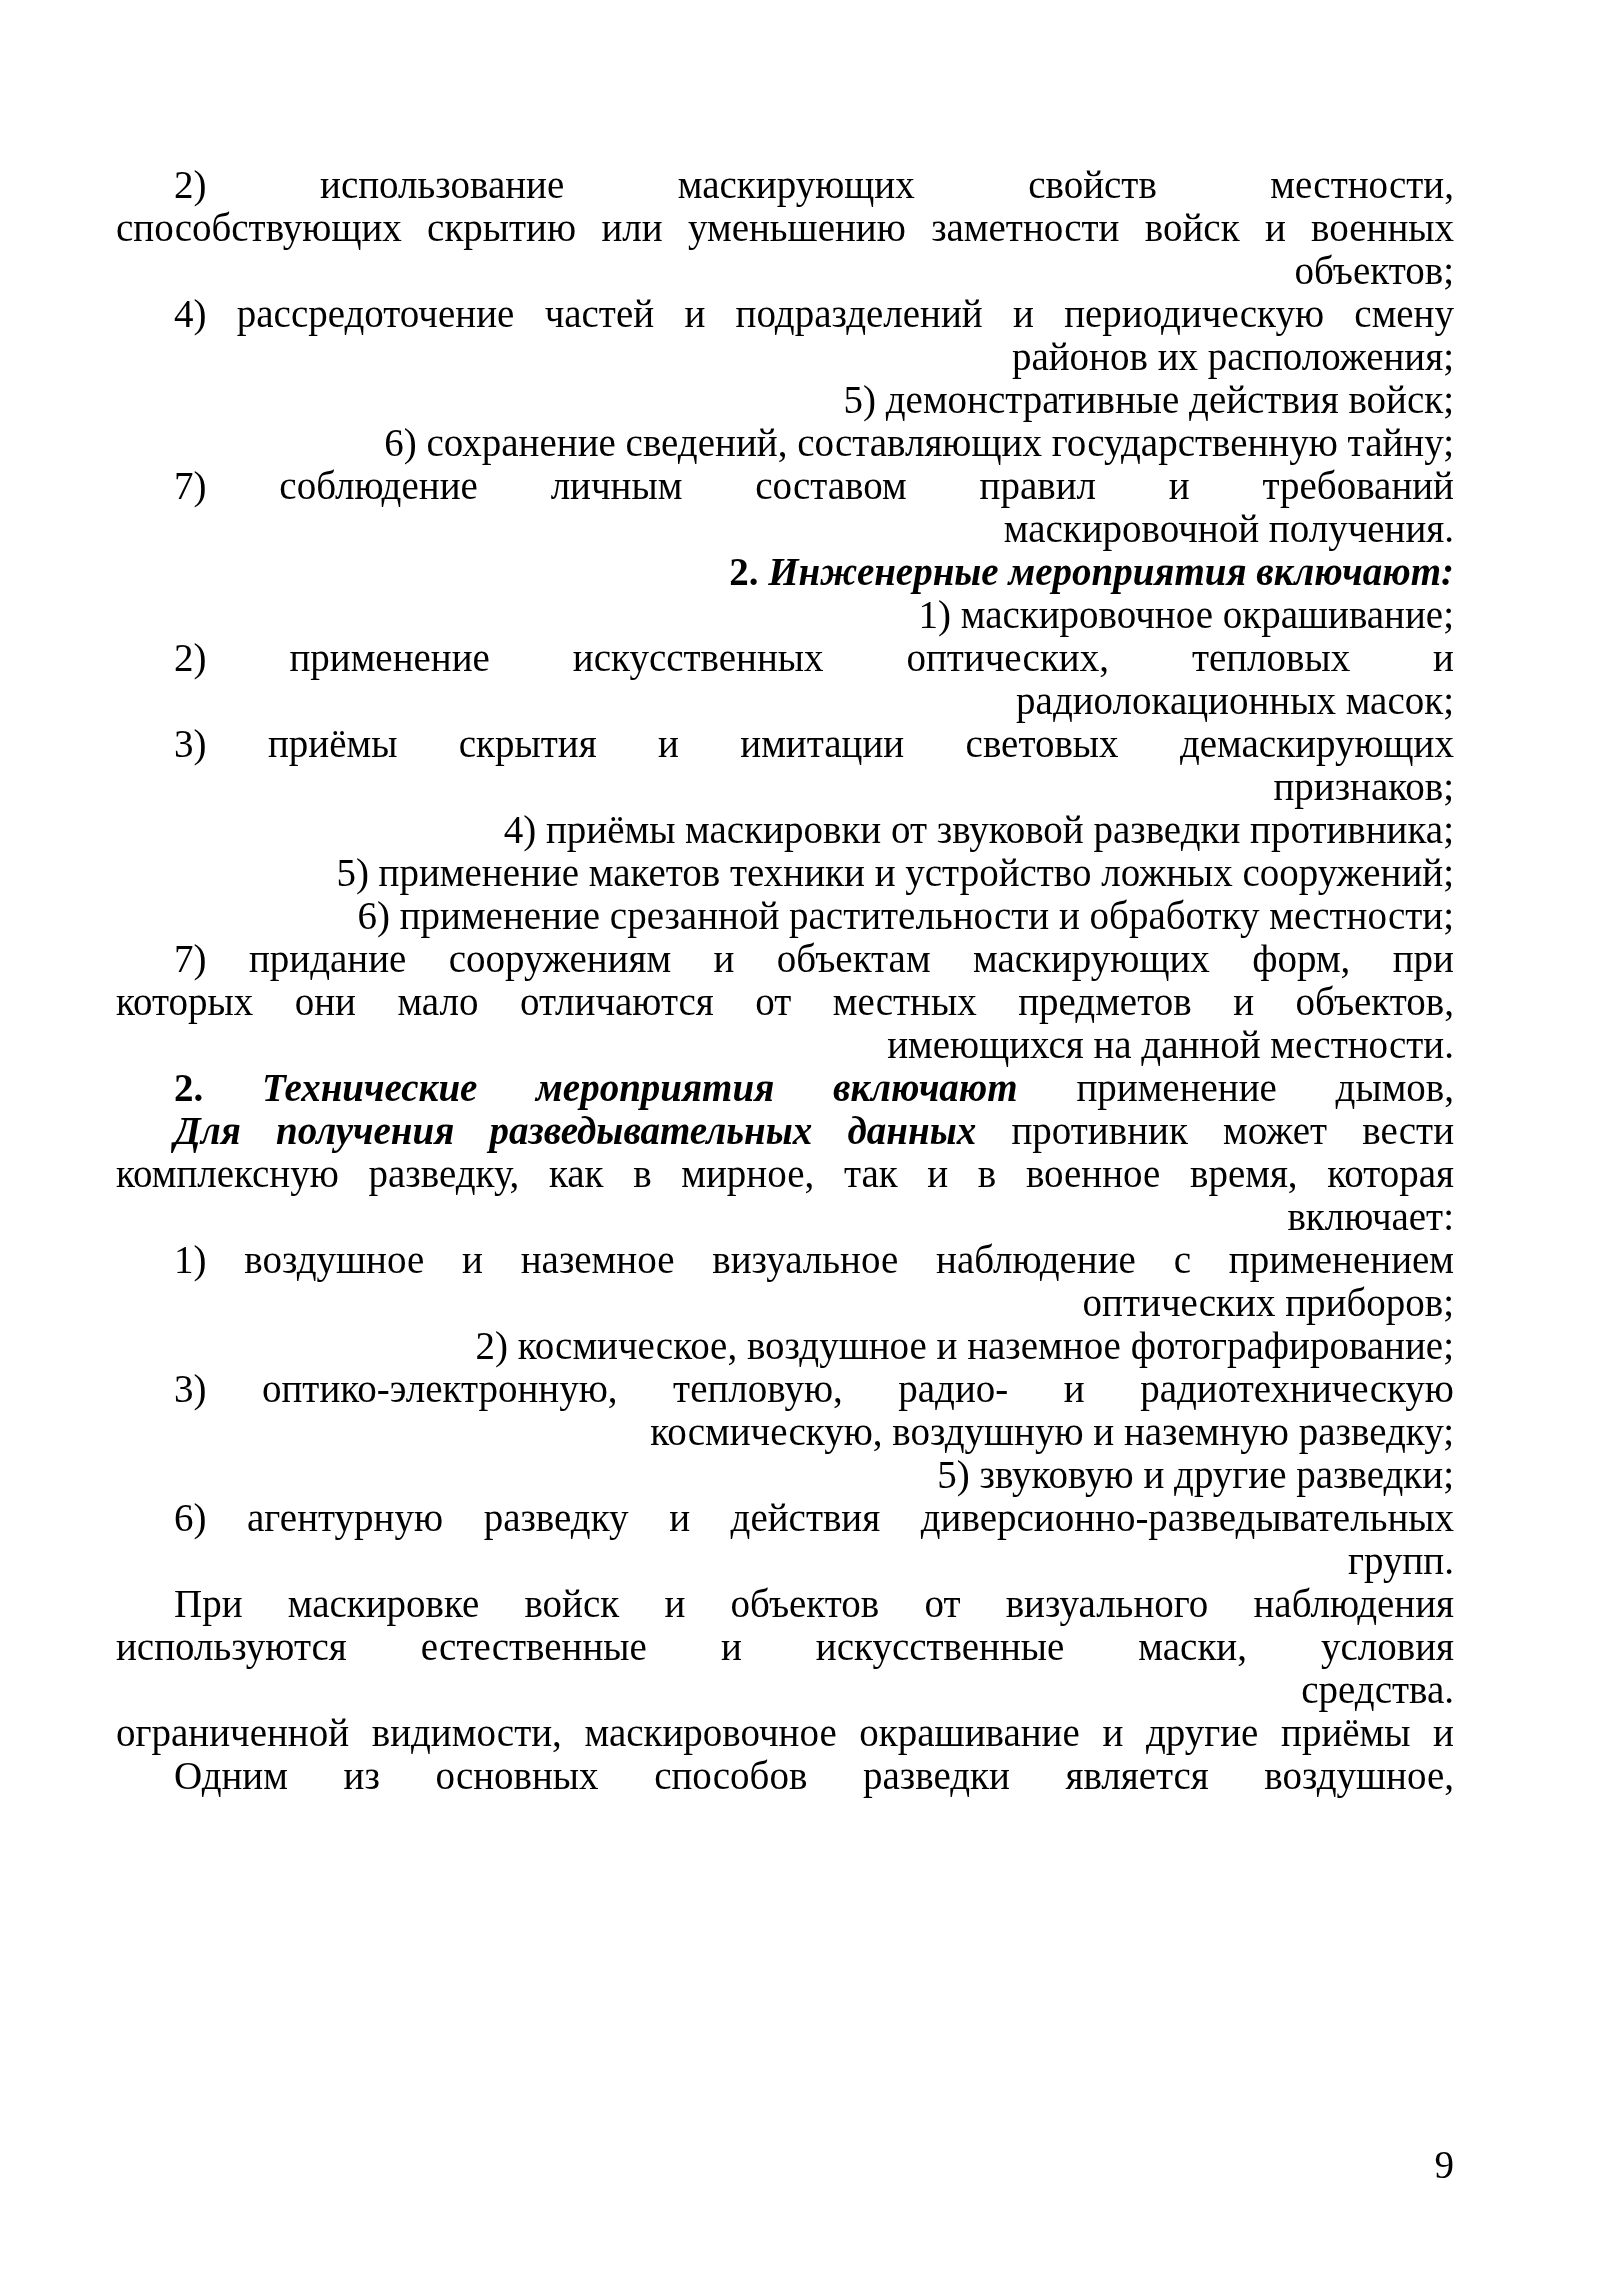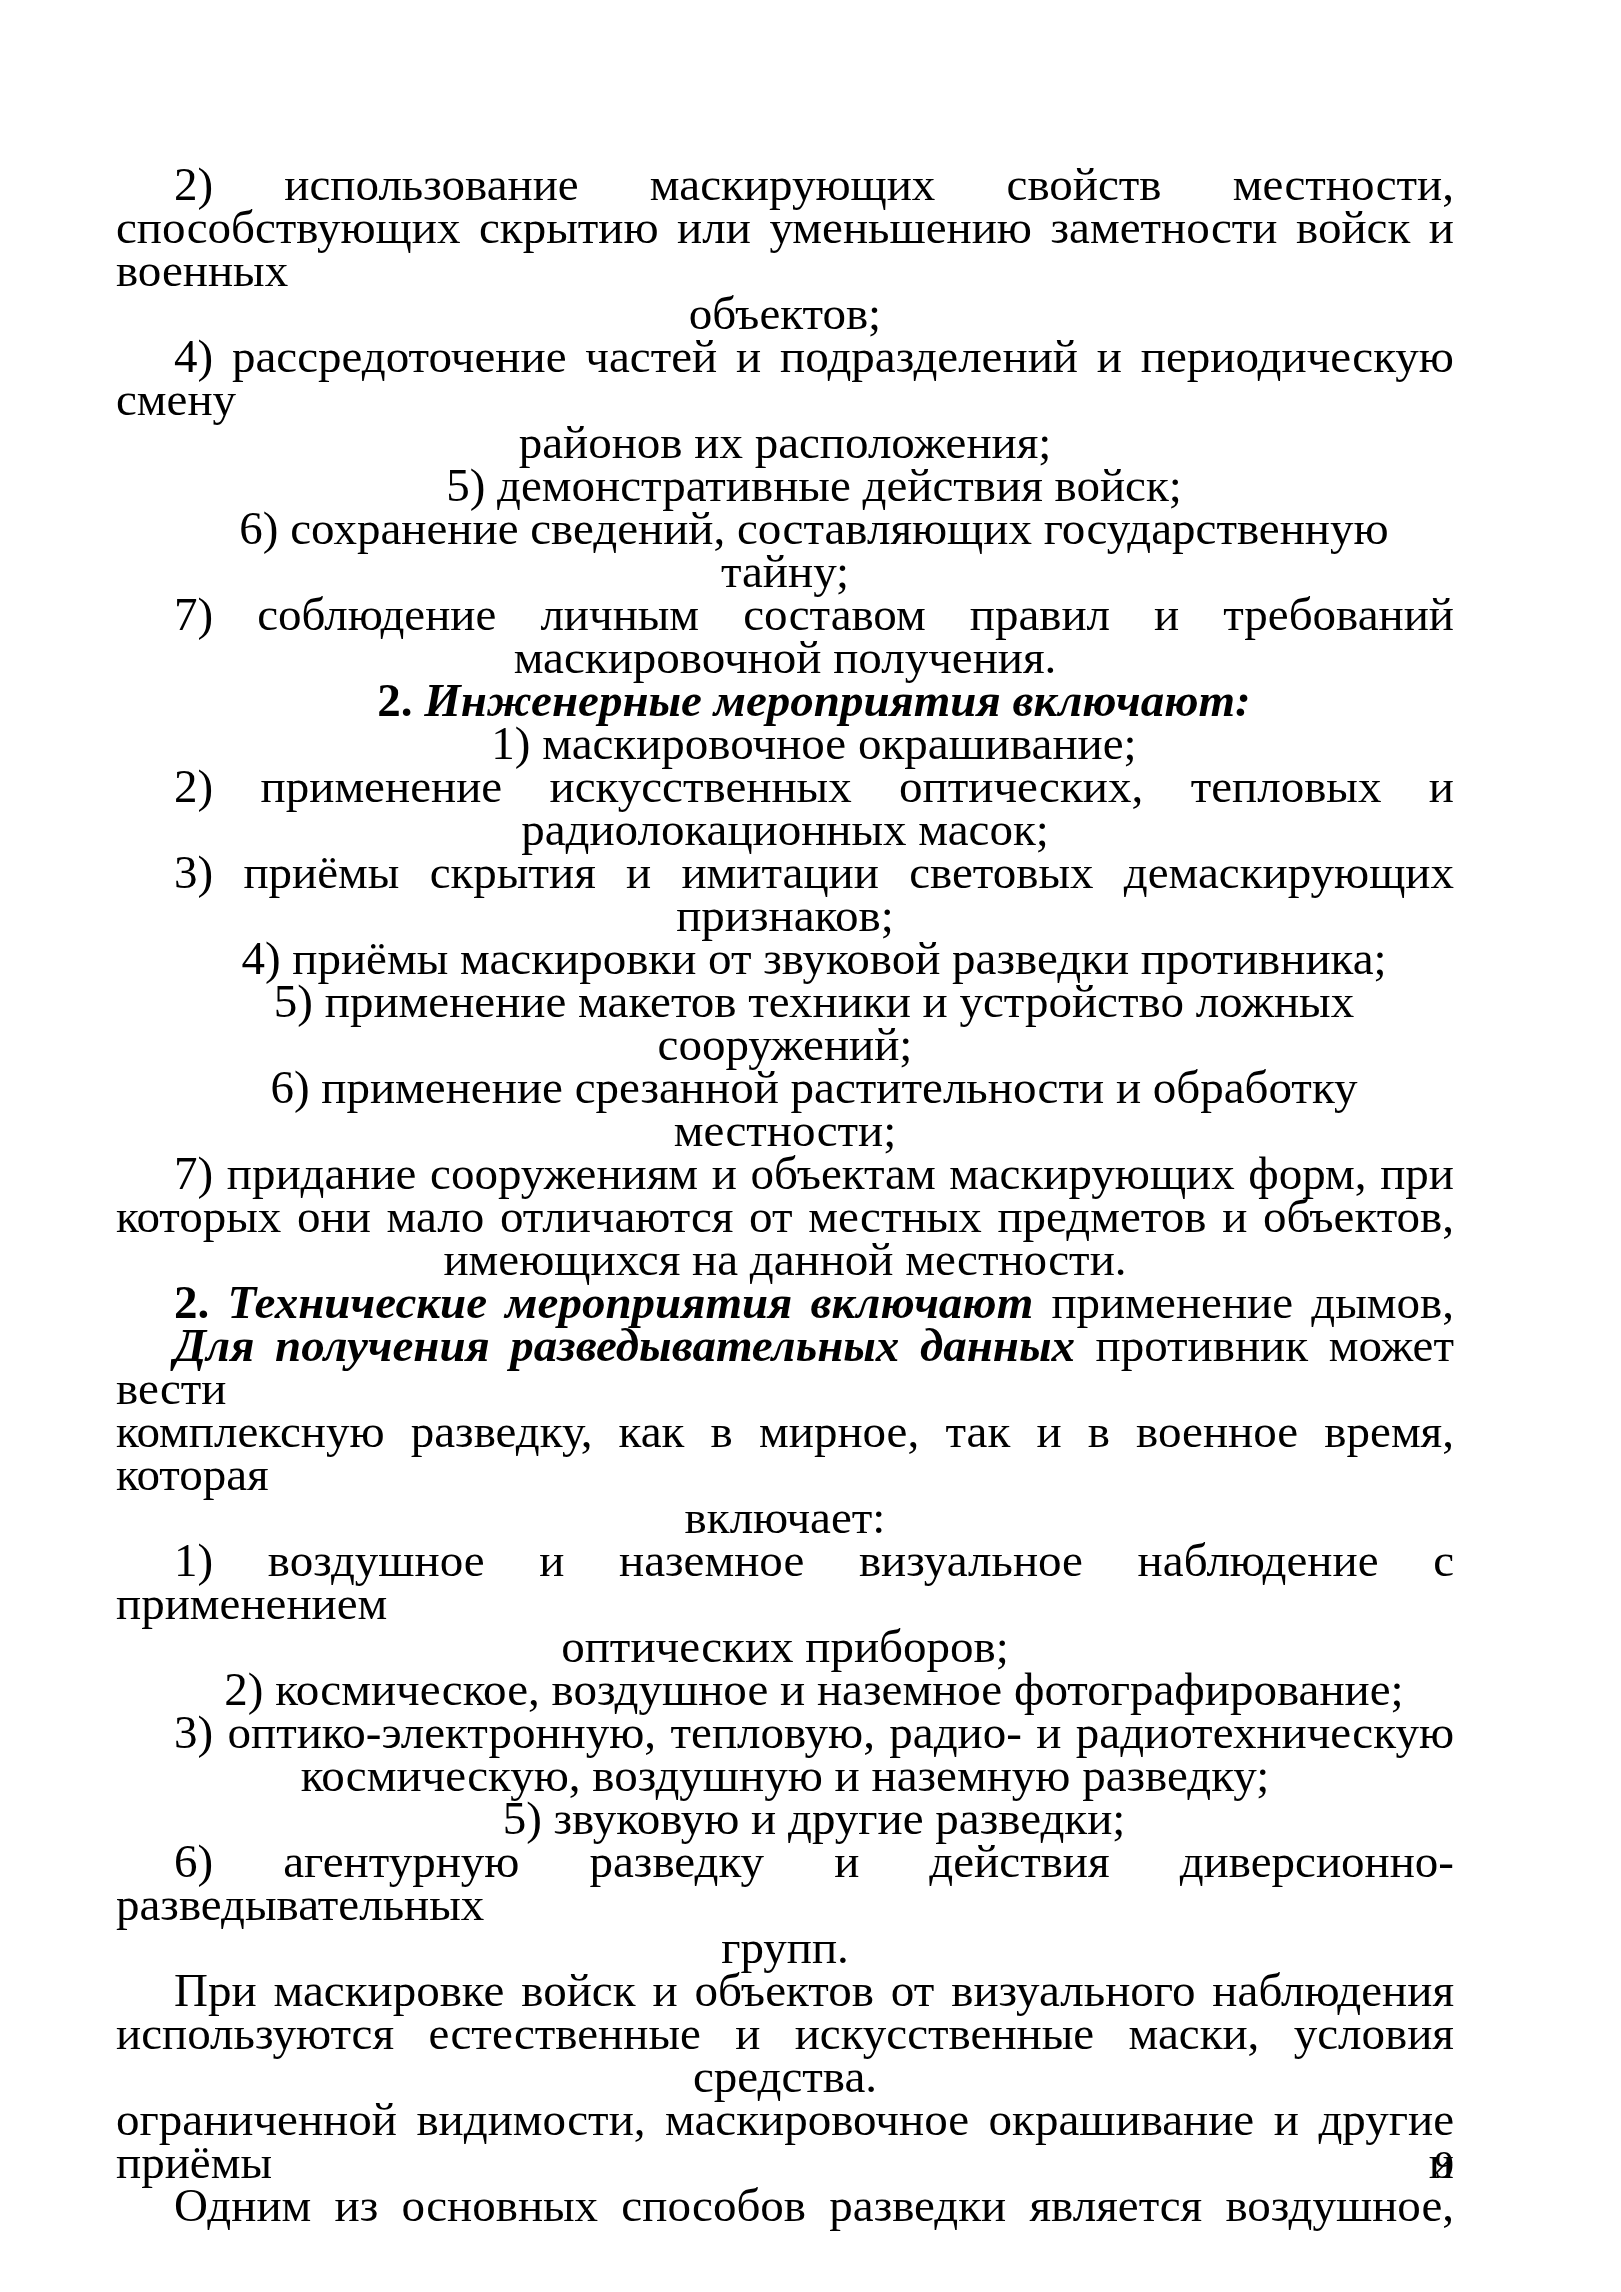--- a/index.html
+++ b/index.html
@@ -20,27 +20,27 @@
     left: 0; top: 0;
     width: 1621px;
     height: 2293px;
     background: #ffffff;
   }
   .text-block {
     position: absolute;
     left: 116px;
     top: 163px;
     width: 1338px;
-    font-size: 47px;
+    font-size: 39px;
     line-height: 43px;
     color: #000000;
   }
   .para { margin: 0; padding: 0; }
   .line {
-    text-align: center;
+    text-align: right;
     white-space: normal;
   }
   .line.just {
     text-align: justify;
     text-align-last: justify;
   }
   .line.ind {
     text-indent: 58px;
   }
   .s-r { font-weight: normal; font-style: normal; }

